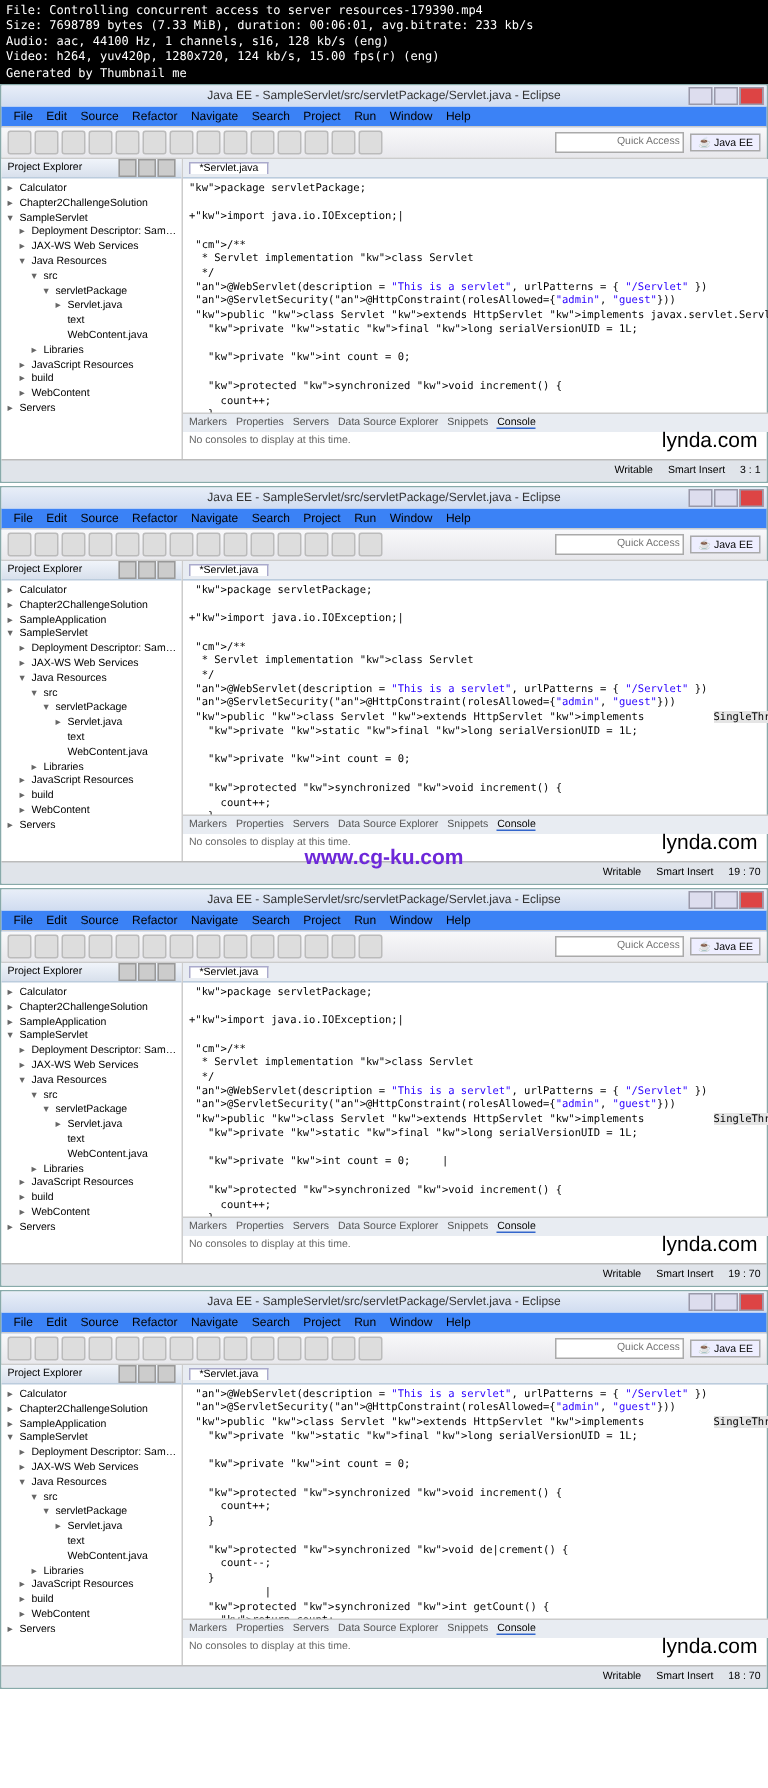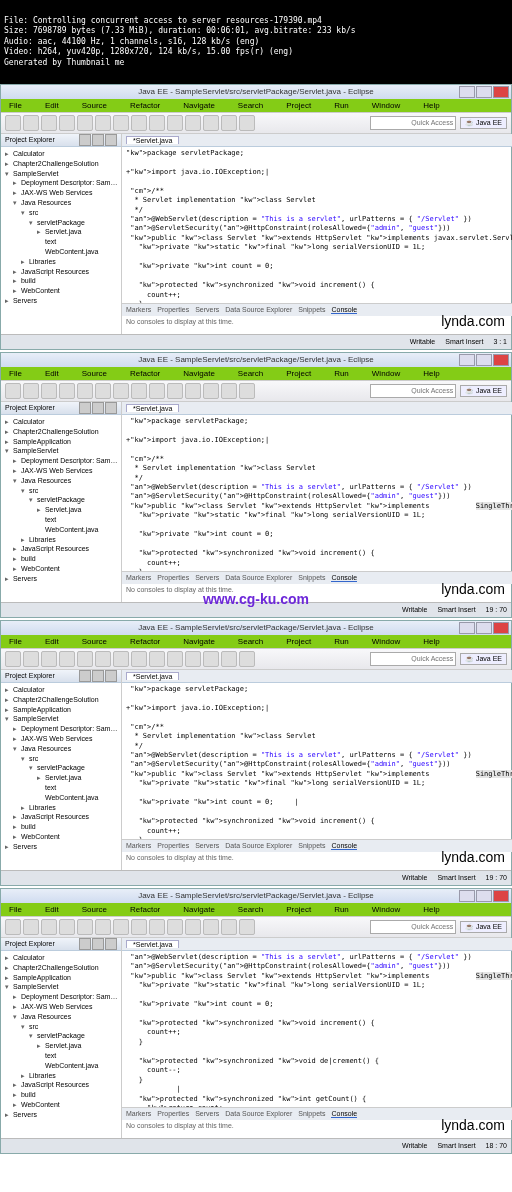--- a/index.html
+++ b/index.html
@@ -1,23 +1,23 @@
 <!DOCTYPE html>
 <html><head>
 <meta charset="utf-8">
 <style>
   body { margin:0; font-family: Arial, sans-serif; font-size:9px; background:#fff; color:#000; width:512px; }
-  .header-info { background:#000; color:#fff; padding:16px 4px; font-family: monospace; font-size:8px; line-height:1.3; }
+  .header-info { background:#000; color:#fff; padding:2px 4px; font-family: monospace; font-size:8px; line-height:1.3; }
   .ide-instance { border:1px solid #8aa; position:relative; }
   .titlebar { background:linear-gradient(#e8eef8,#d0dcf0); height:14px; display:flex; align-items:center; padding:0 2px; position:relative; }
   .titlebar-title { font-size:8px; color:#333; margin-left:auto; margin-right:auto; position:absolute; left:50%; transform:translateX(-50%); }
   .titlebar-btns { margin-left:auto; display:flex; gap:1px; }
   .titlebar-btns span { width:14px; height:10px; background:#dde; border:1px solid #99a; display:inline-block; }
   .titlebar-btns span.close { background:#d44; }
-  .menubar { background:#84cc16; display:flex; gap:15px; padding:1px 4px; font-size:8px; border-bottom:1px solid #ccc; }
+  .menubar { background:#3b82f6; display:flex; gap:1px; padding:1px 4px; font-size:8px; border-bottom:1px solid #ccc; }
   .menubar span { padding:1px 4px; cursor:pointer; }
   .toolbar { background:linear-gradient(#f8f8fa,#e8e8ec); height:20px; border-bottom:1px solid #ccc; display:flex; align-items:center; padding:0 4px; gap:2px; }
   .toolbar .tbtn { width:14px; height:14px; background:#ddd; border:1px solid #bbb; border-radius:2px; }
   .toolbar .search { margin-left:auto; width:80px; height:12px; border:1px solid #aaa; background:#fff; font-size:7px; padding:0 2px; color:#999;text-align:right; }
   .perspective-btn { font-size:7px; padding:1px 4px; border:1px solid #aaa; background:#eef; margin-left:2px; }
   .workspace { display:flex; height:200px; background:#fff; }
   .left-panel { width:120px; border-right:1px solid #ccc; display:flex; flex-direction:column; }
   .panel-header { background:linear-gradient(#f0f4fa,#d8e0ec); height:12px; display:flex; align-items:center; padding:0 4px; font-size:7px; border-bottom:1px solid #bcd; }
   .panel-icons { margin-left:auto; display:flex; gap:1px; }
   .panel-icons span { width:10px; height:10px; background:#ccc; border:1px solid #999; }

